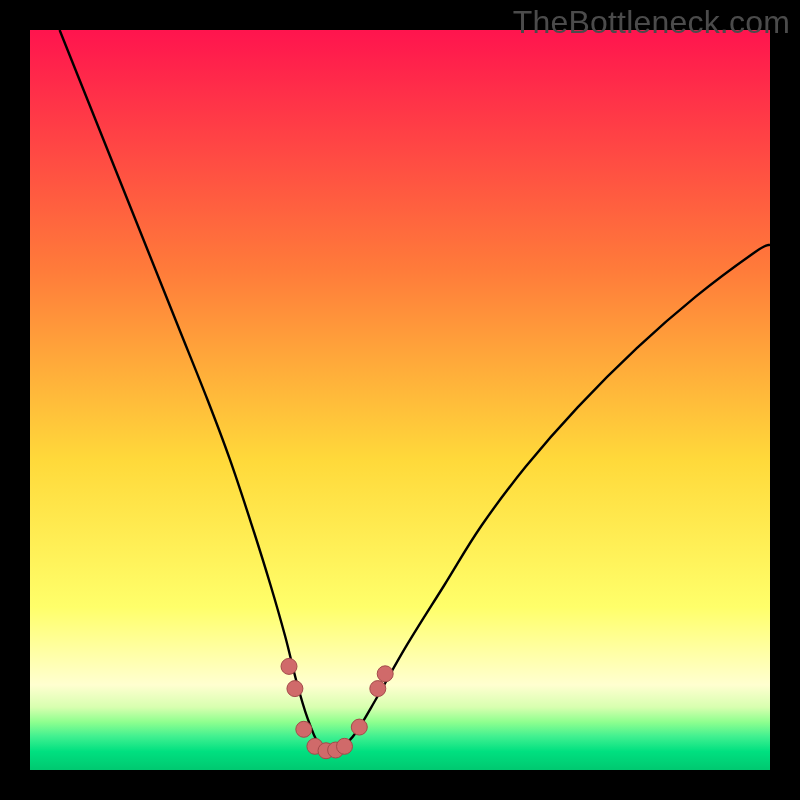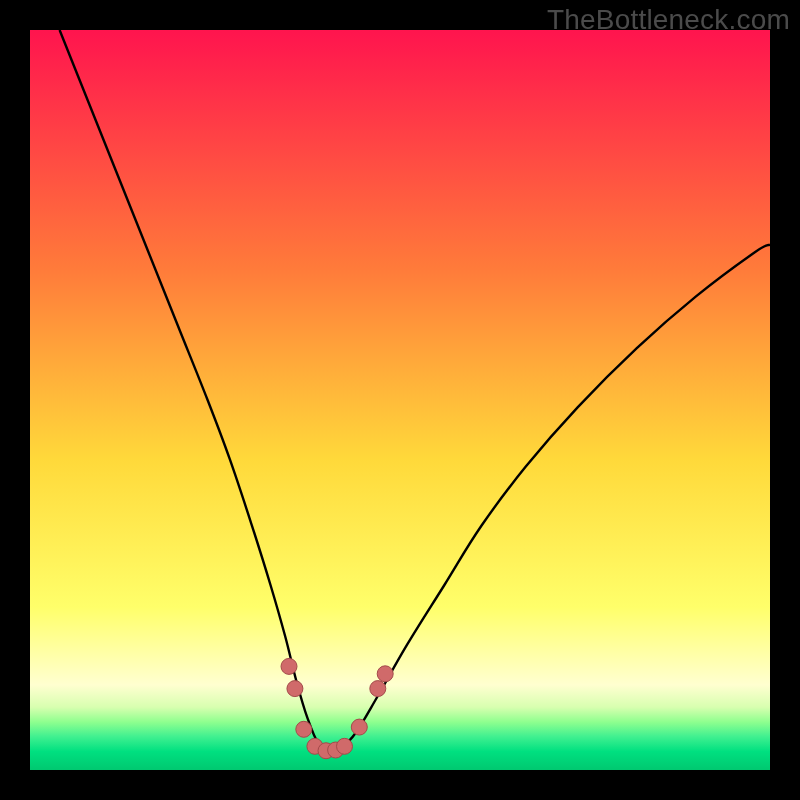--- a/index.html
+++ b/index.html
@@ -28,21 +28,21 @@
   .gradient {
     position: absolute;
     left: 0; top: 0;
     width: 100%; height: 100%;
   }
   .watermark {
     position: absolute;
     top: 4px;
     right: 10px;
     color: #4b4b4b;
-    font-size: 28px;
+    font-size: 32px;
     font-weight: 500;
     letter-spacing: 0.2px;
   }
   svg.curve {
     position: absolute;
     left: 0; top: 0;
     width: 100%; height: 100%;
   }
 </style>
 </head>

